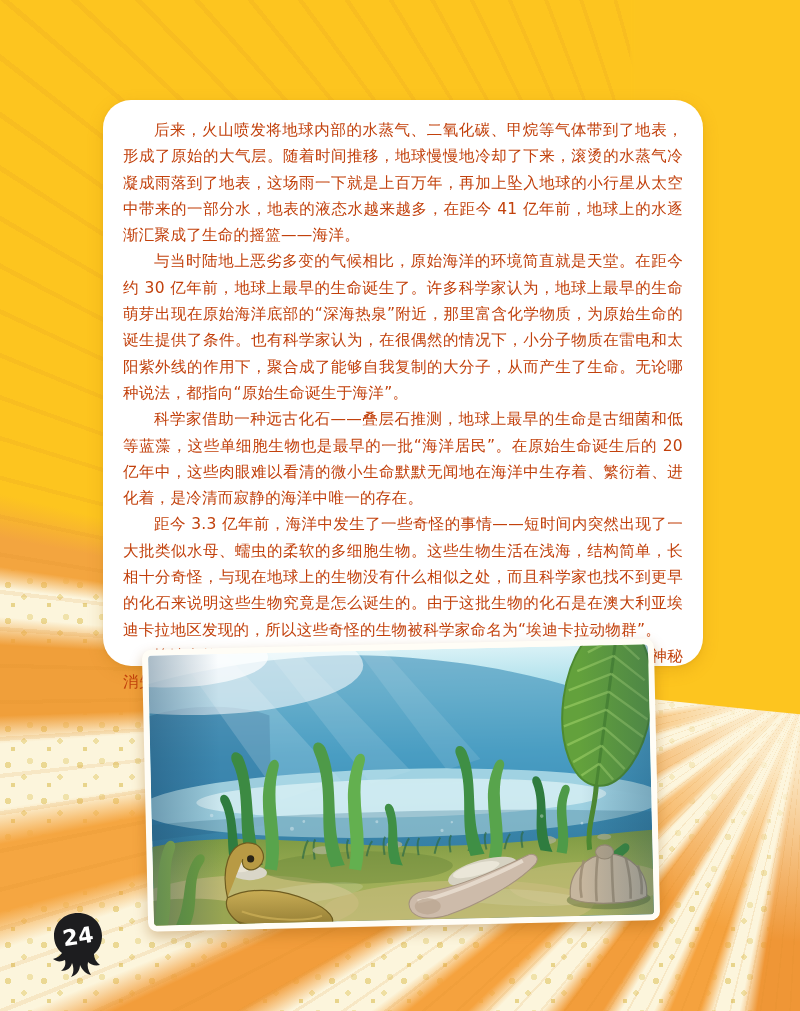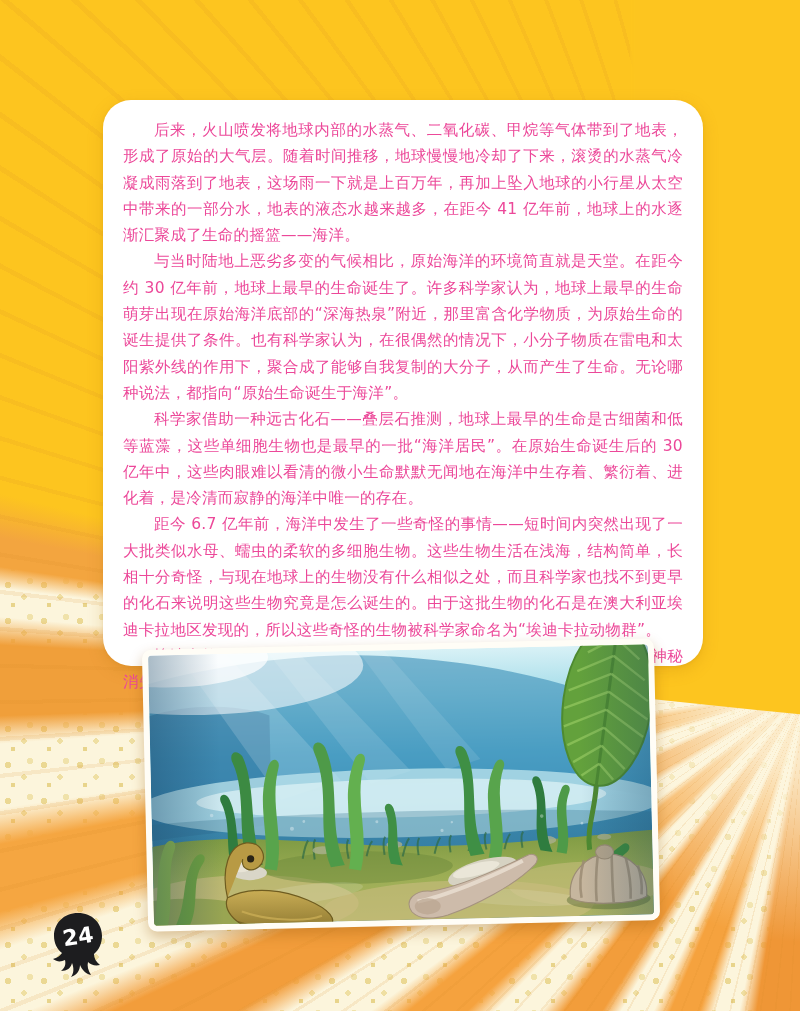--- a/index.html
+++ b/index.html
@@ -53,21 +53,21 @@
   .card{
     position:absolute;left:103px;top:100px;width:600px;height:566px;
     background:#ffffff;border-radius:28px;
     box-shadow:0 5px 16px rgba(176,112,8,.22), 0 1px 3px rgba(176,112,8,.15);
     box-sizing:border-box;padding:17px 20px 0 20px;
     z-index:2;
   }
   .card p{
     margin:0;
     font-size:15.5px;line-height:26.3px;letter-spacing:.3px;
-    color:#ec4899;text-align:justify;text-indent:2em;
+    color:#c2410c;text-align:justify;text-indent:2em;
   }
   .photo{
     position:absolute;left:145px;top:644px;width:512px;height:282px;
     margin:0;background:#FFFDF6;border-radius:9px;
     padding:6px;box-sizing:border-box;
     box-shadow:0 6px 14px rgba(150,85,10,.33);
     transform:rotate(-1.3deg);
     z-index:3;
   }
   .photo .scene{width:100%;height:100%;border-radius:4px;display:block;}
@@ -84,22 +84,22 @@
 </head>
 <body>
 
 <div class="page">
 
   <div class="bg-yellow-patch"></div>
 
   <div class="card">
     <p>后来，火山喷发将地球内部的水蒸气、二氧化碳、甲烷等气体带到了地表，形成了原始的大气层。随着时间推移，地球慢慢地冷却了下来，滚烫的水蒸气冷凝成雨落到了地表，这场雨一下就是上百万年，再加上坠入地球的小行星从太空中带来的一部分水，地表的液态水越来越多，在距今 41 亿年前，地球上的水逐渐汇聚成了生命的摇篮——海洋。</p>
     <p>与当时陆地上恶劣多变的气候相比，原始海洋的环境简直就是天堂。在距今约 30 亿年前，地球上最早的生命诞生了。许多科学家认为，地球上最早的生命萌芽出现在原始海洋底部的“深海热泉”附近，那里富含化学物质，为原始生命的诞生提供了条件。也有科学家认为，在很偶然的情况下，小分子物质在雷电和太阳紫外线的作用下，聚合成了能够自我复制的大分子，从而产生了生命。无论哪种说法，都指向“原始生命诞生于海洋”。</p>
-    <p>科学家借助一种远古化石——叠层石推测，地球上最早的生命是古细菌和低等蓝藻，这些单细胞生物也是最早的一批“海洋居民”。在原始生命诞生后的 30 亿年中，这些肉眼难以看清的微小生命默默无闻地在海洋中生存着、繁衍着、进化着，是冷清而寂静的海洋中唯一的存在。</p>
-    <p>距今 6.7 亿年前，海洋中发生了一些奇怪的事情——短时间内突然出现了一大批类似水母、蠕虫的柔软的多细胞生物。这些生物生活在浅海，结构简单，长相十分奇怪，与现在地球上的生物没有什么相似之处，而且科学家也找不到更早的化石来说明这些生物究竟是怎么诞生的。由于这批生物的化石是在澳大利亚埃迪卡拉地区发现的，所以这些奇怪的生物被科学家命名为“埃迪卡拉动物群”。</p>
+    <p>科学家借助一种远古化石——叠层石推测，地球上最早的生命是古细菌和低等蓝藻，这些单细胞生物也是最早的一批“海洋居民”。在原始生命诞生后的 20 亿年中，这些肉眼难以看清的微小生命默默无闻地在海洋中生存着、繁衍着、进化着，是冷清而寂静的海洋中唯一的存在。</p>
+    <p>距今 3.3 亿年前，海洋中发生了一些奇怪的事情——短时间内突然出现了一大批类似水母、蠕虫的柔软的多细胞生物。这些生物生活在浅海，结构简单，长相十分奇怪，与现在地球上的生物没有什么相似之处，而且科学家也找不到更早的化石来说明这些生物究竟是怎么诞生的。由于这批生物的化石是在澳大利亚埃迪卡拉地区发现的，所以这些奇怪的生物被科学家命名为“埃迪卡拉动物群”。</p>
     <p>埃迪卡拉动物群突然出现，并快速演化，但仅存在了极短的时间就纷纷神秘消失了，</p>
   </div>
 
   <figure class="photo">
     <svg class="scene" viewBox="0 0 500 268" preserveAspectRatio="none" xmlns="http://www.w3.org/2000/svg">
       <defs>
         <linearGradient id="gWater" x1="0" y1="0" x2="0" y2="1">
           <stop offset="0" stop-color="#D8F1F6"></stop>
           <stop offset=".16" stop-color="#A8DEEA"></stop>
           <stop offset=".38" stop-color="#5FB4D4"></stop>

